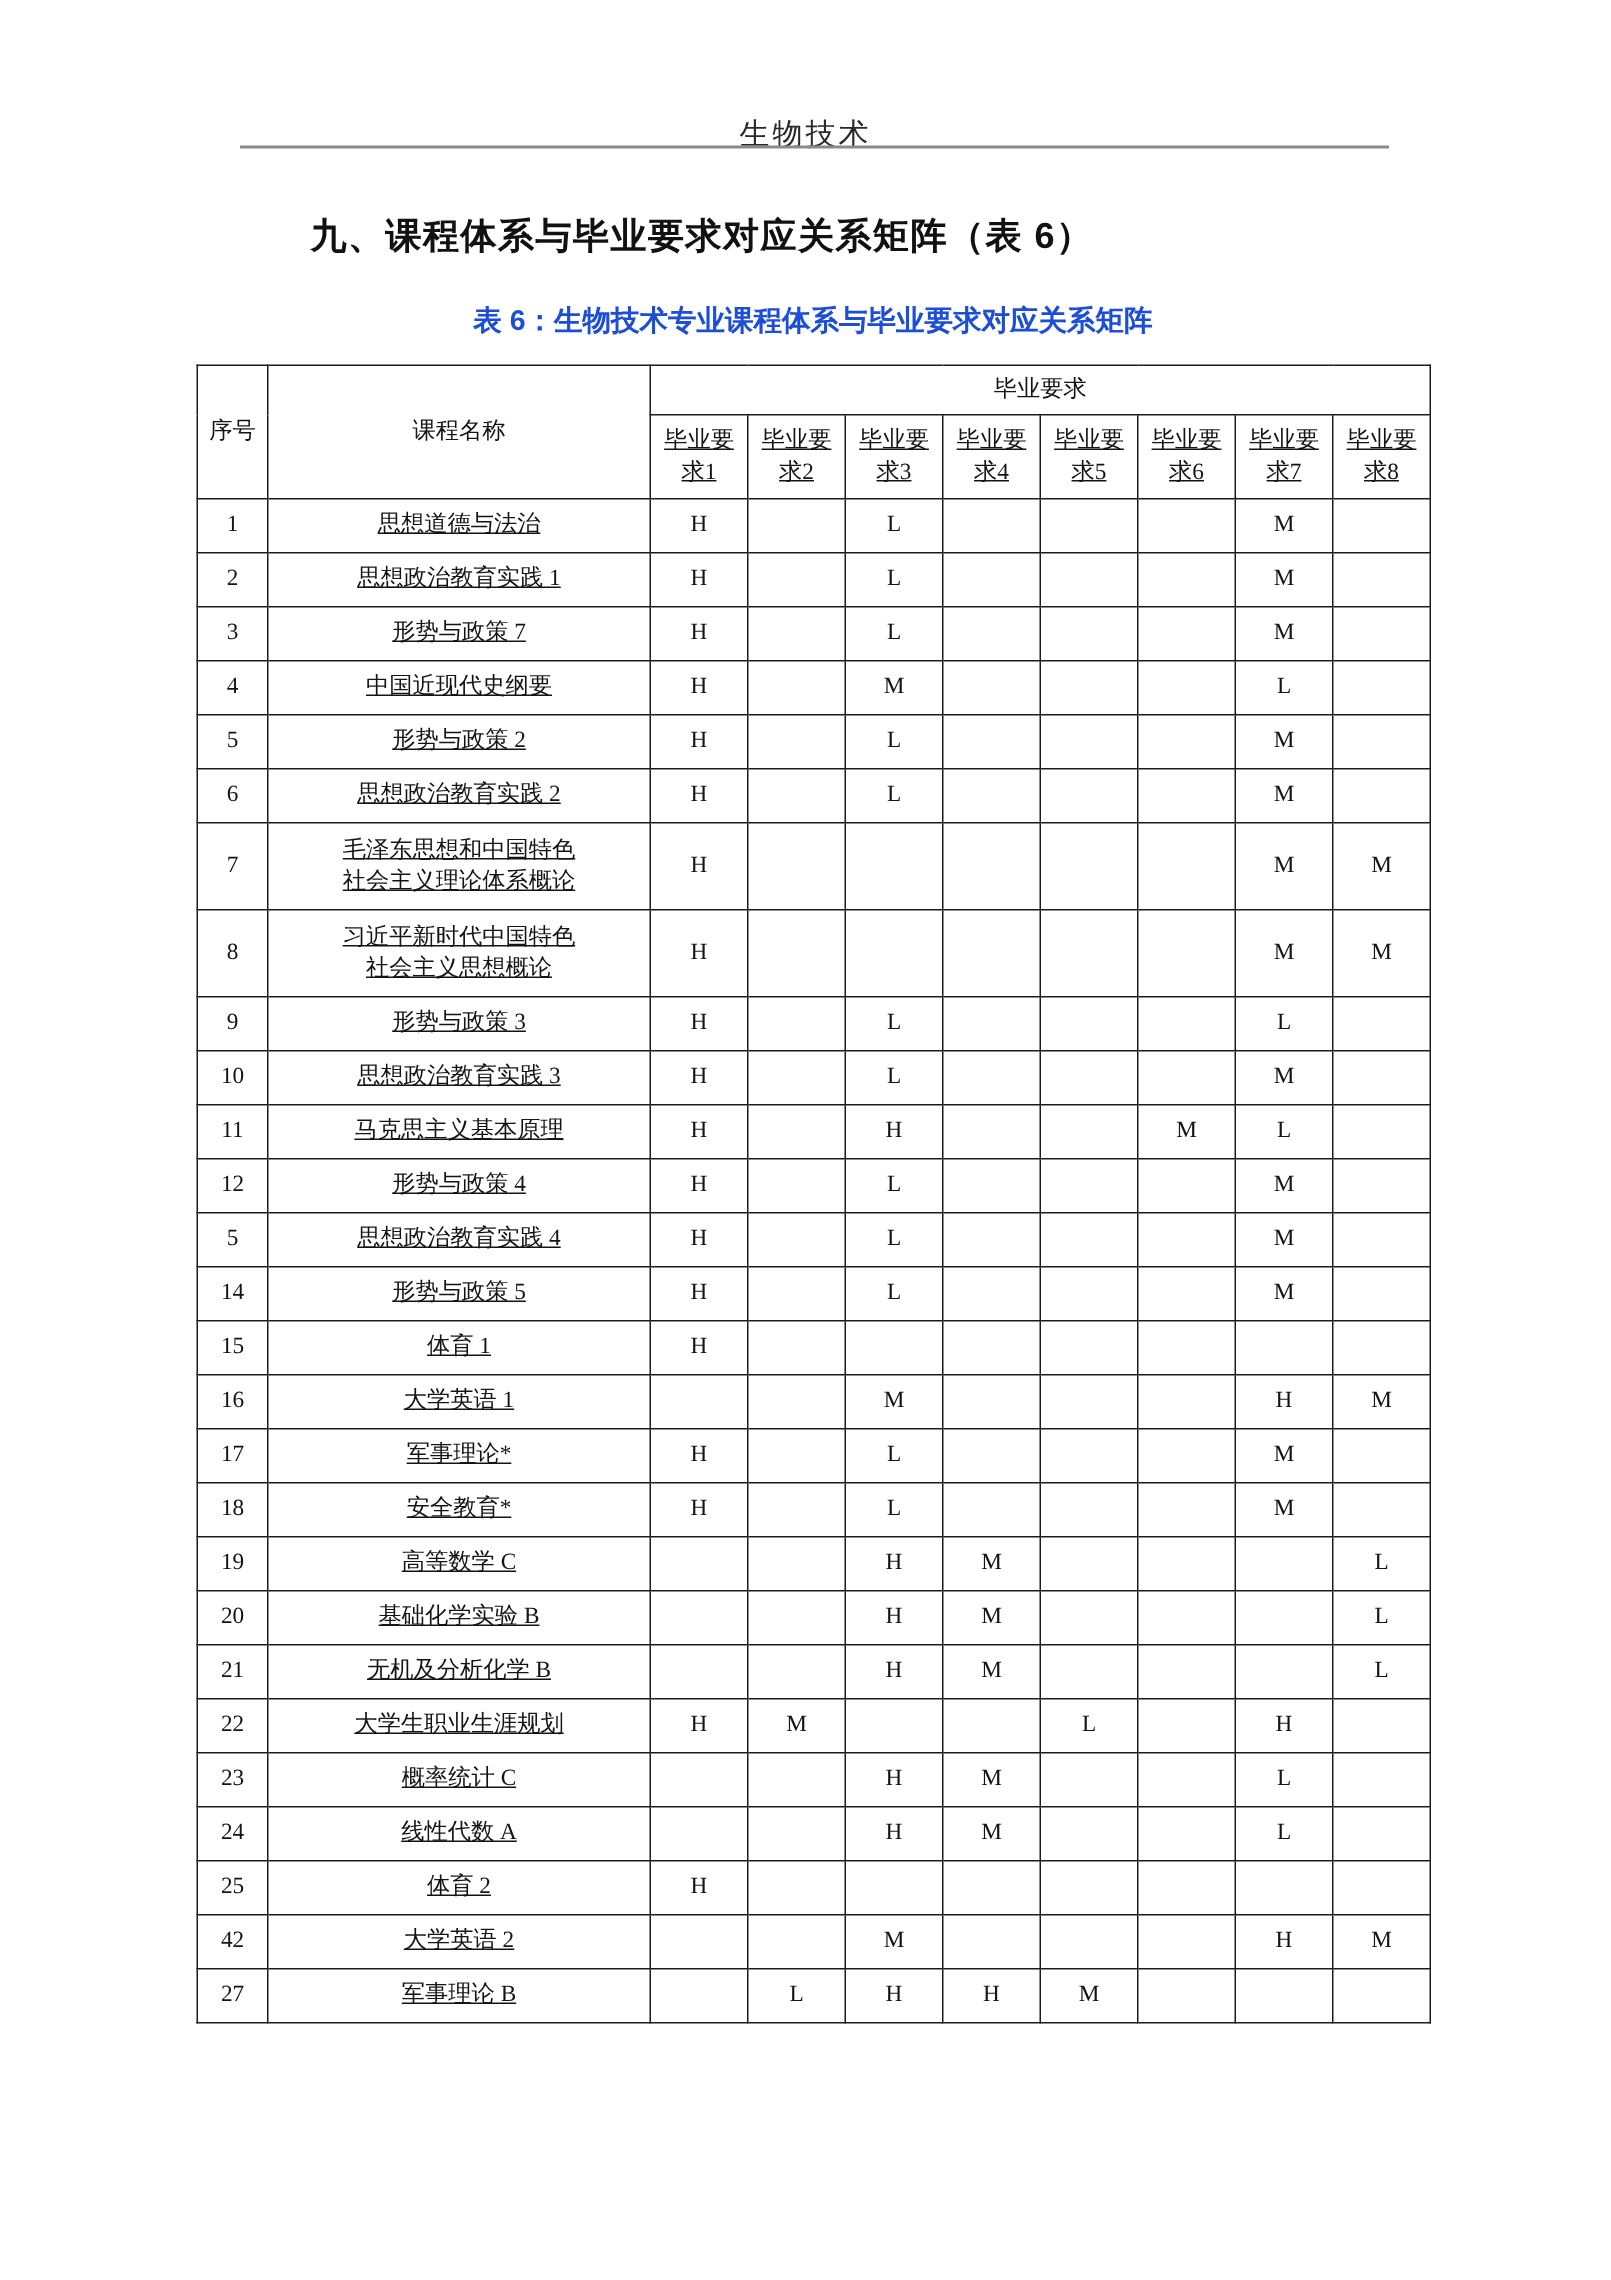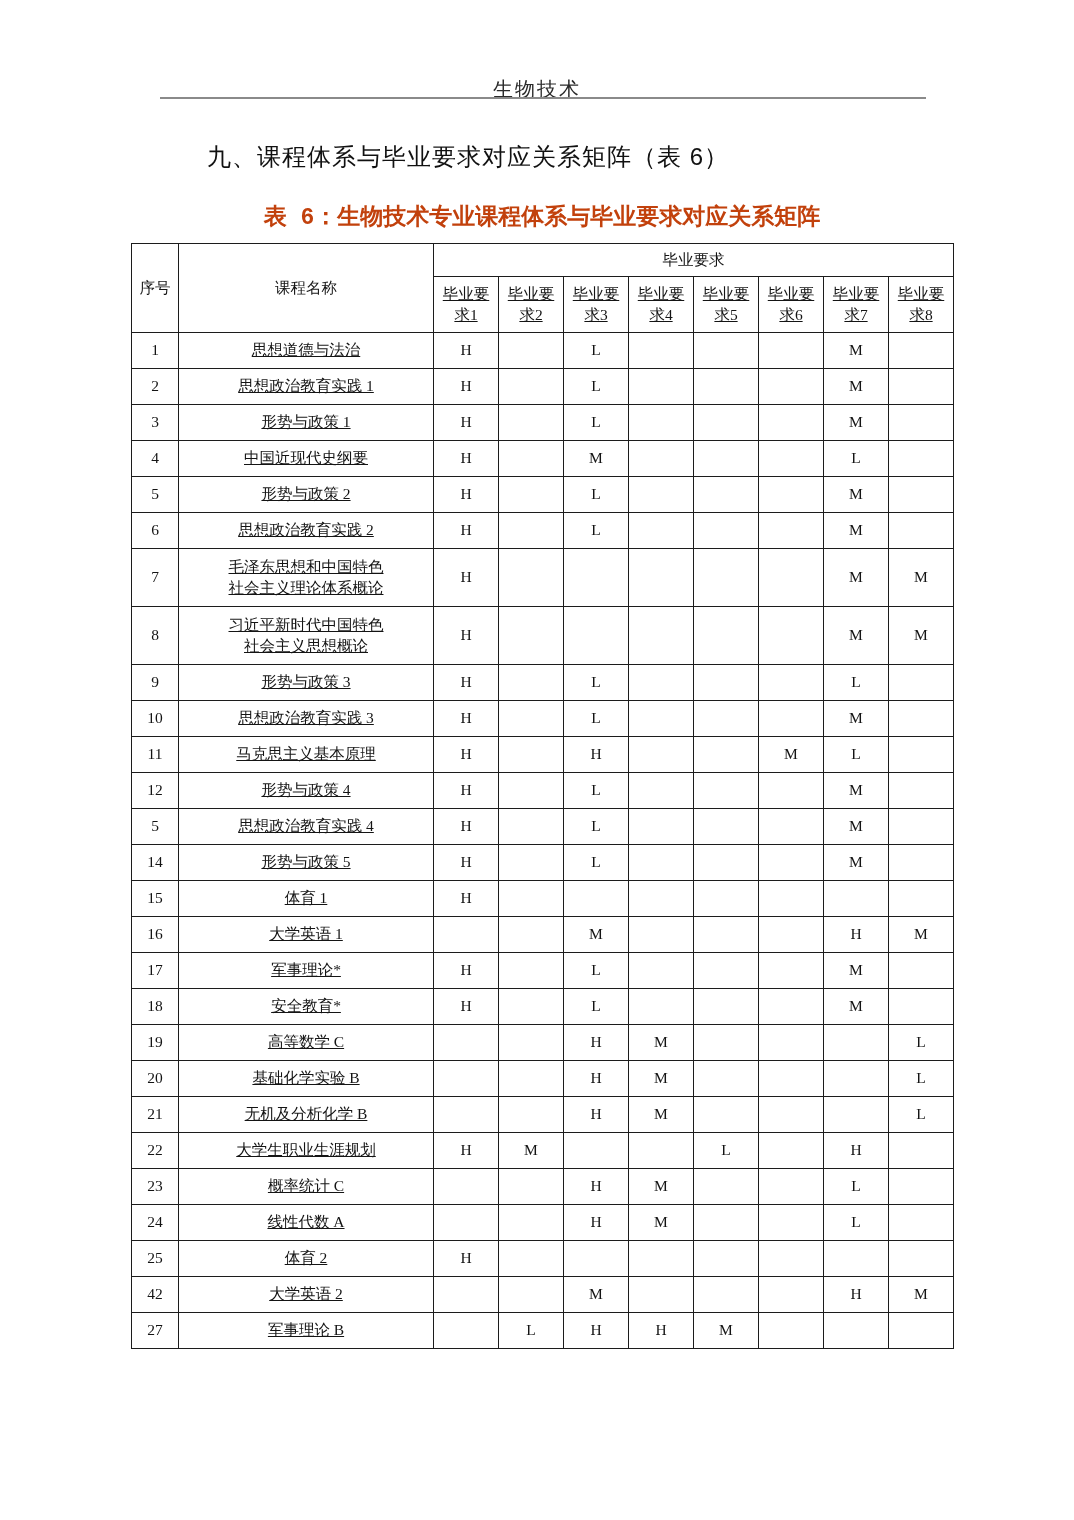--- a/index.html
+++ b/index.html
@@ -19,30 +19,30 @@
     color:#2a2a2a;
   }
   .header-rule {
     position:absolute; top:97px; left:160px;
     width:766px; height:2px;
     background:#8a8a8a;
   }
   .section-title {
     position:absolute; top:141px; left:207px;
     font-family:"Liberation Sans","DejaVu Sans",sans-serif;
-    font-weight:normal; font-size:24px; letter-spacing:1px;
+    font-weight:bold; font-size:24px; letter-spacing:1px;
     color:#111;
     white-space:nowrap;
   }
   .table-caption {
     position:absolute; top:201px; left:131px; width:822px;
     text-align:center;
-    font-family:Liberation Mono, monospace;
-    font-weight:bold; font-size:23px;
-    color:#c2410c;
+    font-family:Liberation Sans, sans-serif;
+    font-weight:bold; font-size:19px;
+    color:#1d4ed8;
     white-space:nowrap;
   }
   table.matrix {
     position:absolute; top:243px; left:131px;
     width:822px;
     border-collapse:collapse;
     table-layout:fixed;
   }
   table.matrix th, table.matrix td {
     border:1px solid #1c1c1c;
@@ -129,21 +129,21 @@
           <td class="c-level"></td>
           <td class="c-level">L</td>
           <td class="c-level"></td>
           <td class="c-level"></td>
           <td class="c-level"></td>
           <td class="c-level">M</td>
           <td class="c-level"></td>
         </tr>
         <tr>
           <td class="c-no">3</td>
-          <td class="c-name">形势与政策 1</td>
+          <td class="c-name">形势与政策 7</td>
           <td class="c-level">H</td>
           <td class="c-level"></td>
           <td class="c-level">L</td>
           <td class="c-level"></td>
           <td class="c-level"></td>
           <td class="c-level"></td>
           <td class="c-level">M</td>
           <td class="c-level"></td>
         </tr>
         <tr>

